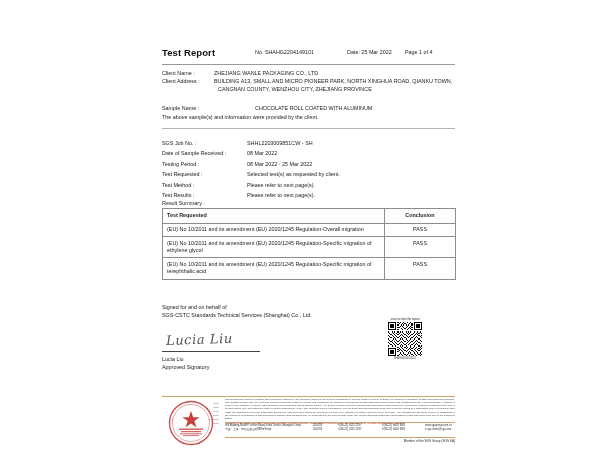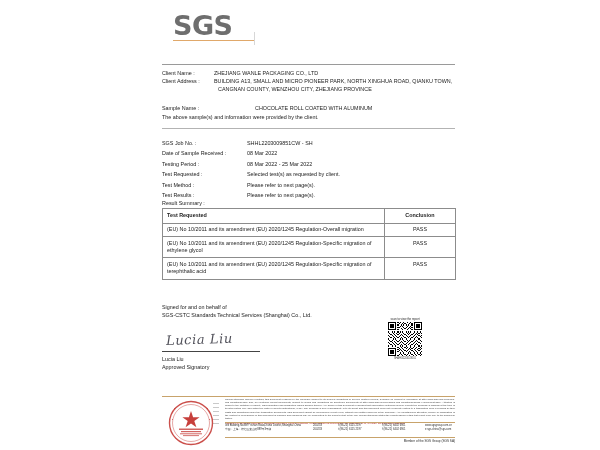--- a/index.html
+++ b/index.html
@@ -386,26 +386,27 @@
     font-size: 3.1px;
     color: #2b2b2b;
   }
 </style>
 </head>
 <body>
 
 <div class="page">
   <div class="sheet">
 
-    <div class="logo-wrap">
-      <div class="logo-text">SGS</div>
-      <div class="logo-rule"></div>
-      <div class="logo-tick"></div>
+
+    <div class="report-head">
+      <div class="report-title">Test Report</div>
+      <div class="report-no">No. SHAHG2204149101</div>
+      <div class="report-date">Date: 25 Mar 2022</div>
+      <div class="report-page">Page 1 of 4</div>
     </div>
-
     <div class="hrule" style="left:1px; top:64px; width:293px;"></div>
 
     <div class="kv-block">
       <div class="kv-row">
         <span class="kv-key">Client Name :</span>
         <span class="kv-val">ZHEJIANG WANLE PACKAGING CO., LTD</span>
       </div>
       <div class="kv-row">
         <span class="kv-key">Client Address :</span>
         <span class="kv-val">

